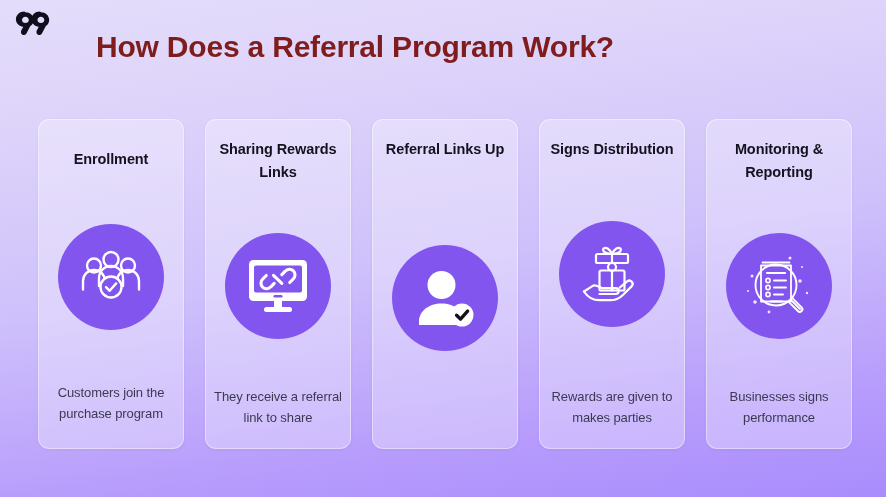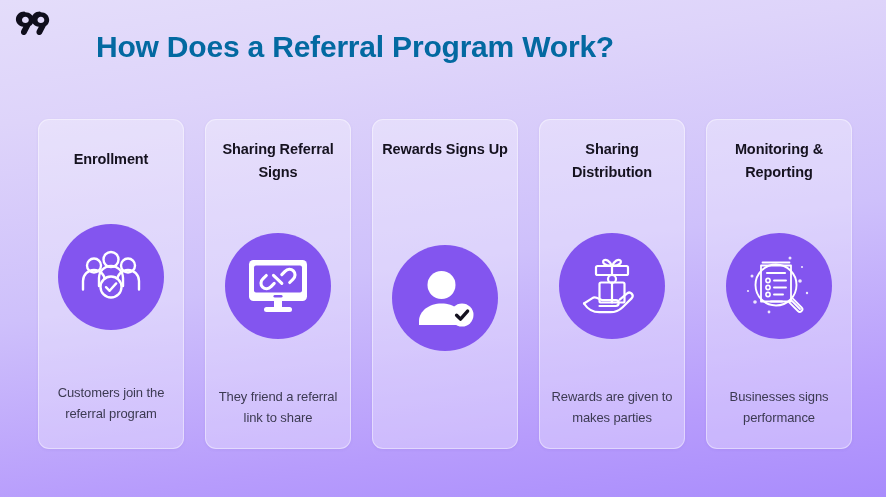--- a/index.html
+++ b/index.html
@@ -29,21 +29,21 @@
   
   #page-title {
     position: absolute;
     top: 30px;
     left: 0;
     width: 710px;
     text-align: center;
     font-size: 30px;
     font-weight: bold;
     letter-spacing: -0.2px;
-    color: #0369a1;
+    color: #7f1d1d;
   }
 
   
   #cards {
     position: absolute;
     top: 119px;
     left: 38px;
     width: 814px;
     height: 330px;
     display: flex;
@@ -132,62 +132,62 @@
           <path d="M37 38.5v-8.5a11 11 0 0 1 22 0v8.5"></path>
 
           <circle cx="31" cy="8.5" r="7.5"></circle>
           <path d="M19 35v-8a12 12 0 0 1 24 0v8"></path>
 
           <circle cx="31" cy="36" r="10.5" fill="#8355ef"></circle>
           <path d="M26 36.2l3.6 3.6 6.6-7.4"></path>
         </g>
       </svg>
     </div>
-    <div class="card-desc">Customers join the referral program</div>
-  </div>
-
-  <div class="card two-line">
-    <div class="card-title">Sharing Referral Signs</div>
+    <div class="card-desc">Customers join the purchase program</div>
+  </div>
+
+  <div class="card two-line">
+    <div class="card-title">Sharing Rewards Links</div>
     <div class="icon-wrap">
       <svg width="62" height="56" viewBox="0 0 62 56">
 
         <rect x="2" y="2" width="58" height="41" rx="4.5" fill="#ffffff"></rect>
         <rect x="7" y="7.5" width="48" height="27" rx="2" fill="#8355ef"></rect>
 
         <rect x="26.5" y="37" width="9" height="2.6" rx="1.3" fill="#8355ef"></rect>
         <rect x="27" y="43" width="8" height="7" fill="#ffffff"></rect>
         <rect x="17" y="49" width="28" height="5" rx="2.5" fill="#ffffff"></rect>
 
         <g fill="none" stroke="#ffffff" stroke-width="3.1" stroke-linecap="round">
           <path d="M27.2 25.4l-3.4 3.4a5.6 5.6 0 1 1-7.9-7.9l3.4-3.4"></path>
           <path d="M34.8 16.6l3.4-3.4a5.6 5.6 0 1 1 7.9 7.9l-3.4 3.4"></path>
           <path d="M25.2 21.6l11.6-0.2" transform="rotate(45 31 21)"></path>
         </g>
       </svg>
     </div>
-    <div class="card-desc">They friend a referral link to share</div>
-  </div>
-
-  <div class="card two-line">
-    <div class="card-title">Rewards Signs Up</div>
+    <div class="card-desc">They receive a referral link to share</div>
+  </div>
+
+  <div class="card two-line">
+    <div class="card-title">Referral Links Up</div>
     <div class="icon-wrap">
       <svg width="60" height="58" viewBox="0 0 60 58">
 
         <circle cx="26.5" cy="16" r="14" fill="#ffffff"></circle>
 
         <path d="M4 56v-4c0-9.6 10.1-17.4 22.5-17.4S49 42.4 49 52v4z" fill="#ffffff"></path>
 
         <circle cx="47" cy="46" r="11.5" fill="#ffffff"></circle>
         <path d="M41.6 46.2l3.9 3.9 7.1-8" fill="none" stroke="#15121f" stroke-width="3.4" stroke-linecap="round" stroke-linejoin="round"></path>
       </svg>
     </div>
   </div>
 
   <div class="card two-line">
-    <div class="card-title">Sharing Distribution</div>
+    <div class="card-title">Signs Distribution</div>
     <div class="icon-wrap">
       <svg width="66" height="62" viewBox="0 0 66 62">
         <g fill="none" stroke="#ffffff" stroke-width="2.2" stroke-linecap="round" stroke-linejoin="round">
 
           <path d="M33 11c-2.5-5.6-6.4-7.2-8.2-5.6-1.8 1.6-0.4 5.1 8.2 5.6z"></path>
           <path d="M33 11c2.5-5.6 6.4-7.2 8.2-5.6 1.8 1.6.4 5.1-8.2 5.6z"></path>
 
           <rect x="17" y="11" width="32" height="9" rx="1.6"></rect>
 
           <path d="M33 11v9"></path>

